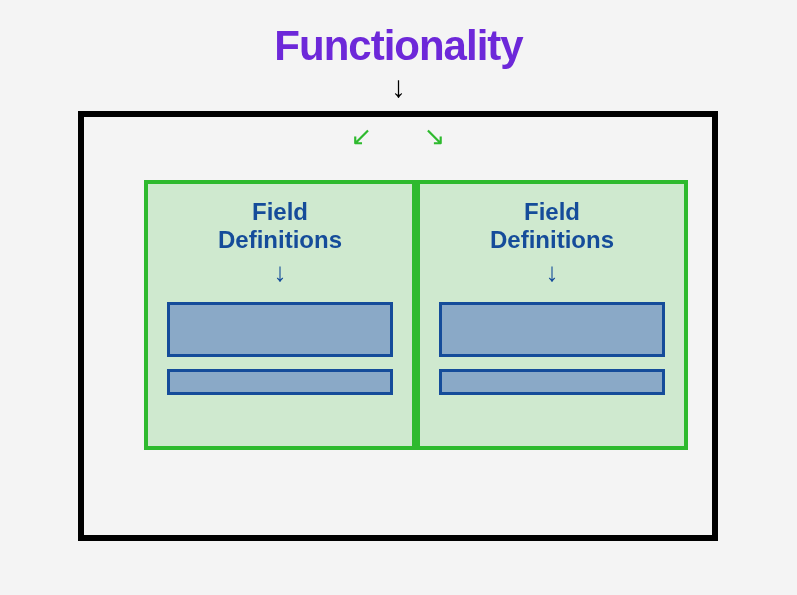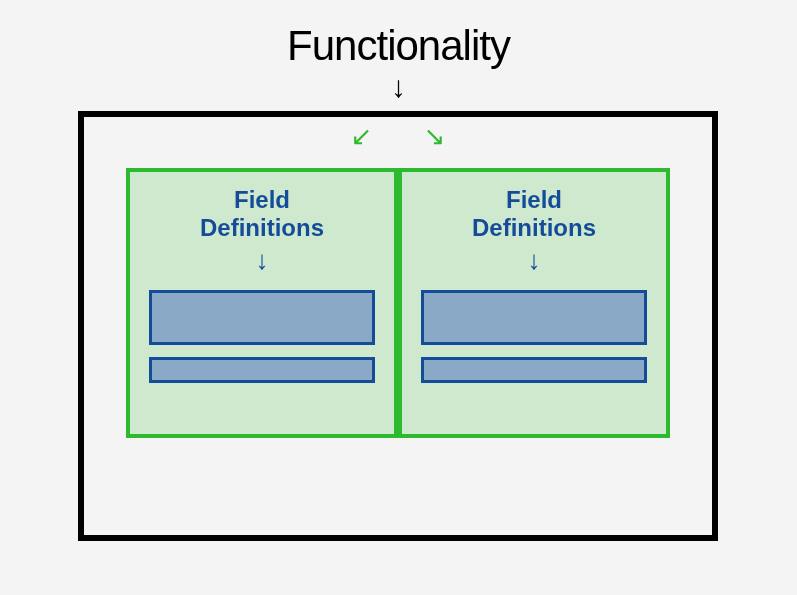--- a/index.html
+++ b/index.html
@@ -15,23 +15,23 @@
     position: relative;
     width: 797px;
     height: 595px;
   }
   .title {
     position: absolute;
     left: 0; right: 0;
     top: 22px;
     text-align: center;
     font-size: 42px;
-    font-weight: 400;
+    font-weight: 700;
     letter-spacing: -1px;
-    color: #000000;
+    color: #6d28d9;
   }
   .title-arrow {
     position: absolute;
     left: 0; right: 0;
     top: 70px;
     text-align: center;
     font-size: 30px;
     color: #000;
     font-weight: 400;
   }
@@ -57,23 +57,23 @@
     margin-top: 4px;
     color: #2eba2e;
     font-size: 26px;
   }
   .form-arrows span {
     display: inline-block;
     padding: 0 22px;
   }
   .fields-row {
     display: flex;
-    justify-content: center;
+    justify-content: flex-end;
     padding: 16px 24px;
-    margin-top: 0;
+    margin-top: 12px;
   }
   .field-box {
     width: 272px;
     height: 270px;
     background: #cfe9cf;
     border: 4px solid #2eba2e;
     box-sizing: border-box;
     text-align: center;
   }
   .field-title {

